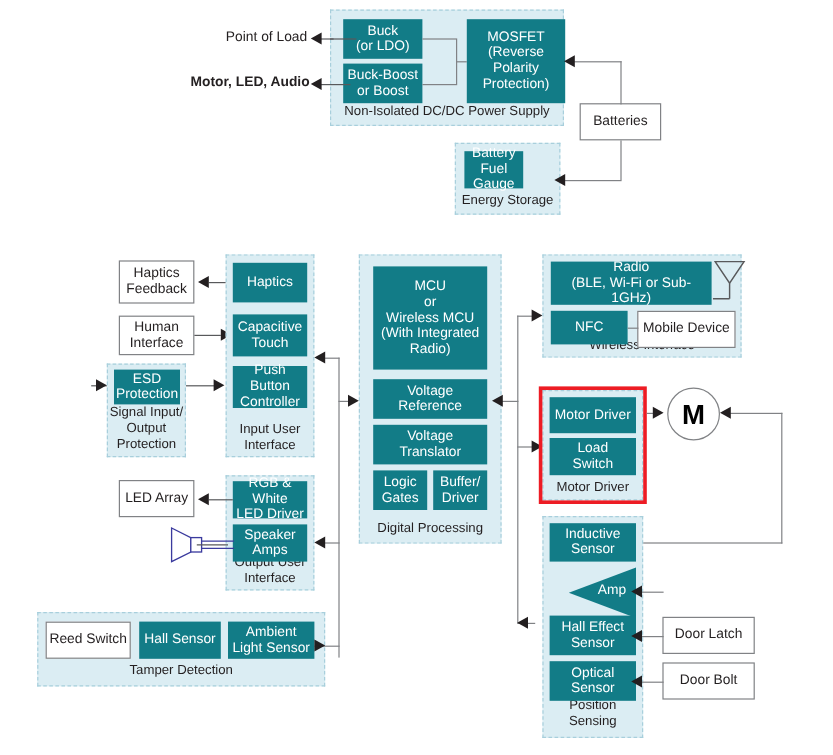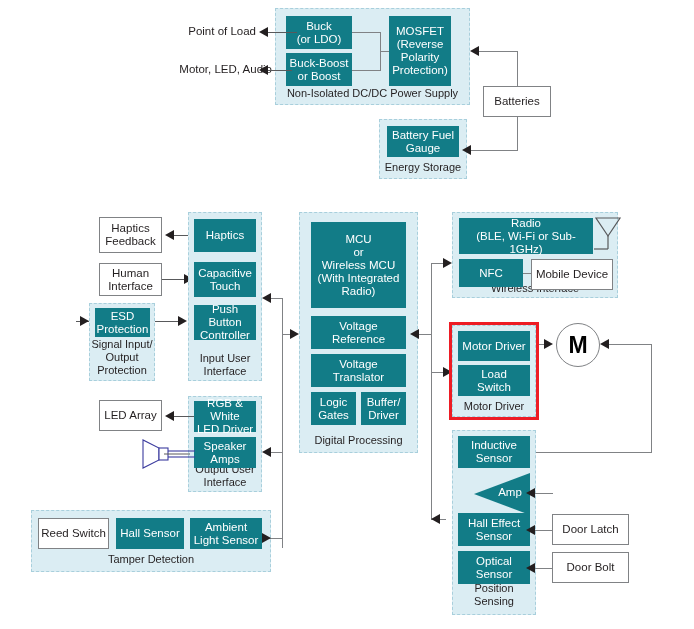--- a/index.html
+++ b/index.html
@@ -139,51 +139,51 @@
     </span>
   </div>
 
   <div class="blk" style="left:286px;top:53px;width:66px;height:33px;">
     <span>
       <span>Buck-Boost</span><br>
       <span>or Boost</span>
     </span>
   </div>
 
-  <div class="blk" style="left:389px;top:16px;width:62px;height:70px;">
+  <div class="blk" style="left:389px;top:16px;width:82px;height:70px;">
     <span>
       <span>MOSFET</span><br>
       <span>(Reverse</span><br>
       <span>Polarity</span><br>
       <span>Protection)</span>
     </span>
   </div>
 
   <div class="ln h thin" style="left:352px;top:32px;width:28px;"></div>
   <div class="ln h thin" style="left:352px;top:70px;width:28px;"></div>
   <div class="ln v thin" style="left:380px;top:32px;height:39px;"></div>
   <div class="ln h thin" style="left:380px;top:51px;width:9px;"></div>
 
   <div class="tlabel" style="left:150px;top:25px;width:106px;">Point of Load</div>
   <div class="ln h" style="left:275px;top:32px;width:22px;"></div>
   <div class="ln h" style="left:262px;top:32px;width:16px;"></div>
   <div class="arr l" style="left:259px;top:27px;"></div>
 
-  <div class="tlabel" style="left:142px;top:63px;width:130px;">Motor, LED, Audio</div>
+  <div class="tlabel" style="left:128px;top:63px;width:130px;font-weight:bold;">Motor, LED, Audio</div>
   <div class="ln h" style="left:262px;top:70px;width:30px;"></div>
   <div class="arr l" style="left:259px;top:65px;"></div>
 
   <div class="wbox" style="left:483px;top:86px;width:68px;height:31px;">Batteries</div>
   <div class="ln v thin" style="left:517px;top:51px;height:36px;"></div>
   <div class="ln h thin" style="left:478px;top:51px;width:40px;"></div>
   <div class="arr l" style="left:470px;top:46px;"></div>
 
   <div class="group" style="left:379px;top:119px;width:88px;height:60px;"></div>
   <div class="group-label" style="left:379px;top:161px;width:88px;">Energy Storage</div>
-  <div class="blk" style="left:387px;top:126px;width:72px;height:31px;">
+  <div class="blk" style="left:387px;top:126px;width:49px;height:31px;">
     <span>
       <span>Battery Fuel</span><br>
       <span>Gauge</span>
     </span>
   </div>
   <div class="ln v thin" style="left:517px;top:117px;height:33px;"></div>
   <div class="ln h thin" style="left:470px;top:150px;width:48px;"></div>
   <div class="arr l" style="left:462px;top:145px;"></div>
 
   <div class="wbox" style="left:99px;top:217px;width:63px;height:36px;">

